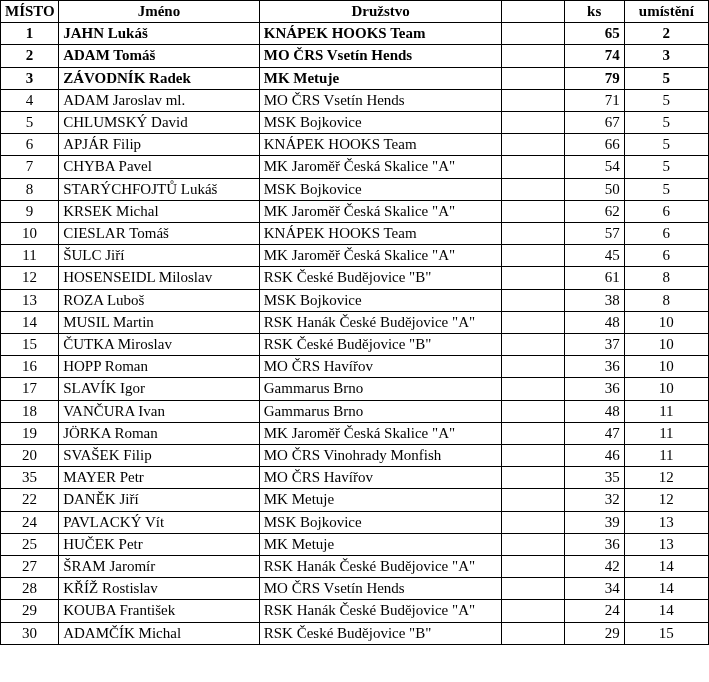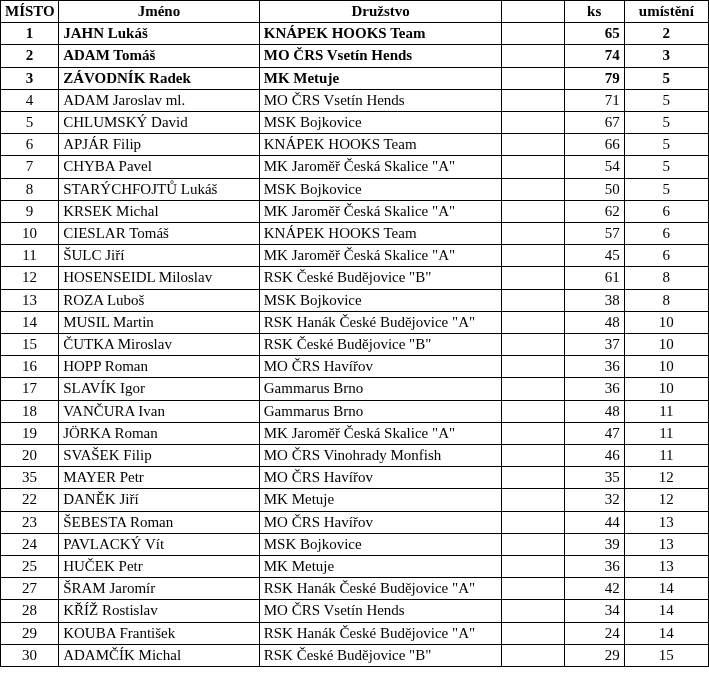--- a/index.html
+++ b/index.html
@@ -257,28 +257,20 @@
       </tr>
       <tr class="">
         <td class="misto">22</td>
         <td class="jmeno">DANĚK Jiří</td>
         <td class="druzstvo">MK Metuje</td>
         <td class="gap"></td>
         <td class="ks">32</td>
         <td class="umisteni">12</td>
       </tr>
       <tr class="">
-        <td class="misto">23</td>
-        <td class="jmeno">ŠEBESTA Roman</td>
-        <td class="druzstvo">MO ČRS Havířov</td>
-        <td class="gap"></td>
-        <td class="ks">44</td>
-        <td class="umisteni">13</td>
-      </tr>
-      <tr class="">
         <td class="misto">24</td>
         <td class="jmeno">PAVLACKÝ Vít</td>
         <td class="druzstvo">MSK Bojkovice</td>
         <td class="gap"></td>
         <td class="ks">39</td>
         <td class="umisteni">13</td>
       </tr>
       <tr class="">
         <td class="misto">25</td>
         <td class="jmeno">HUČEK Petr</td>

